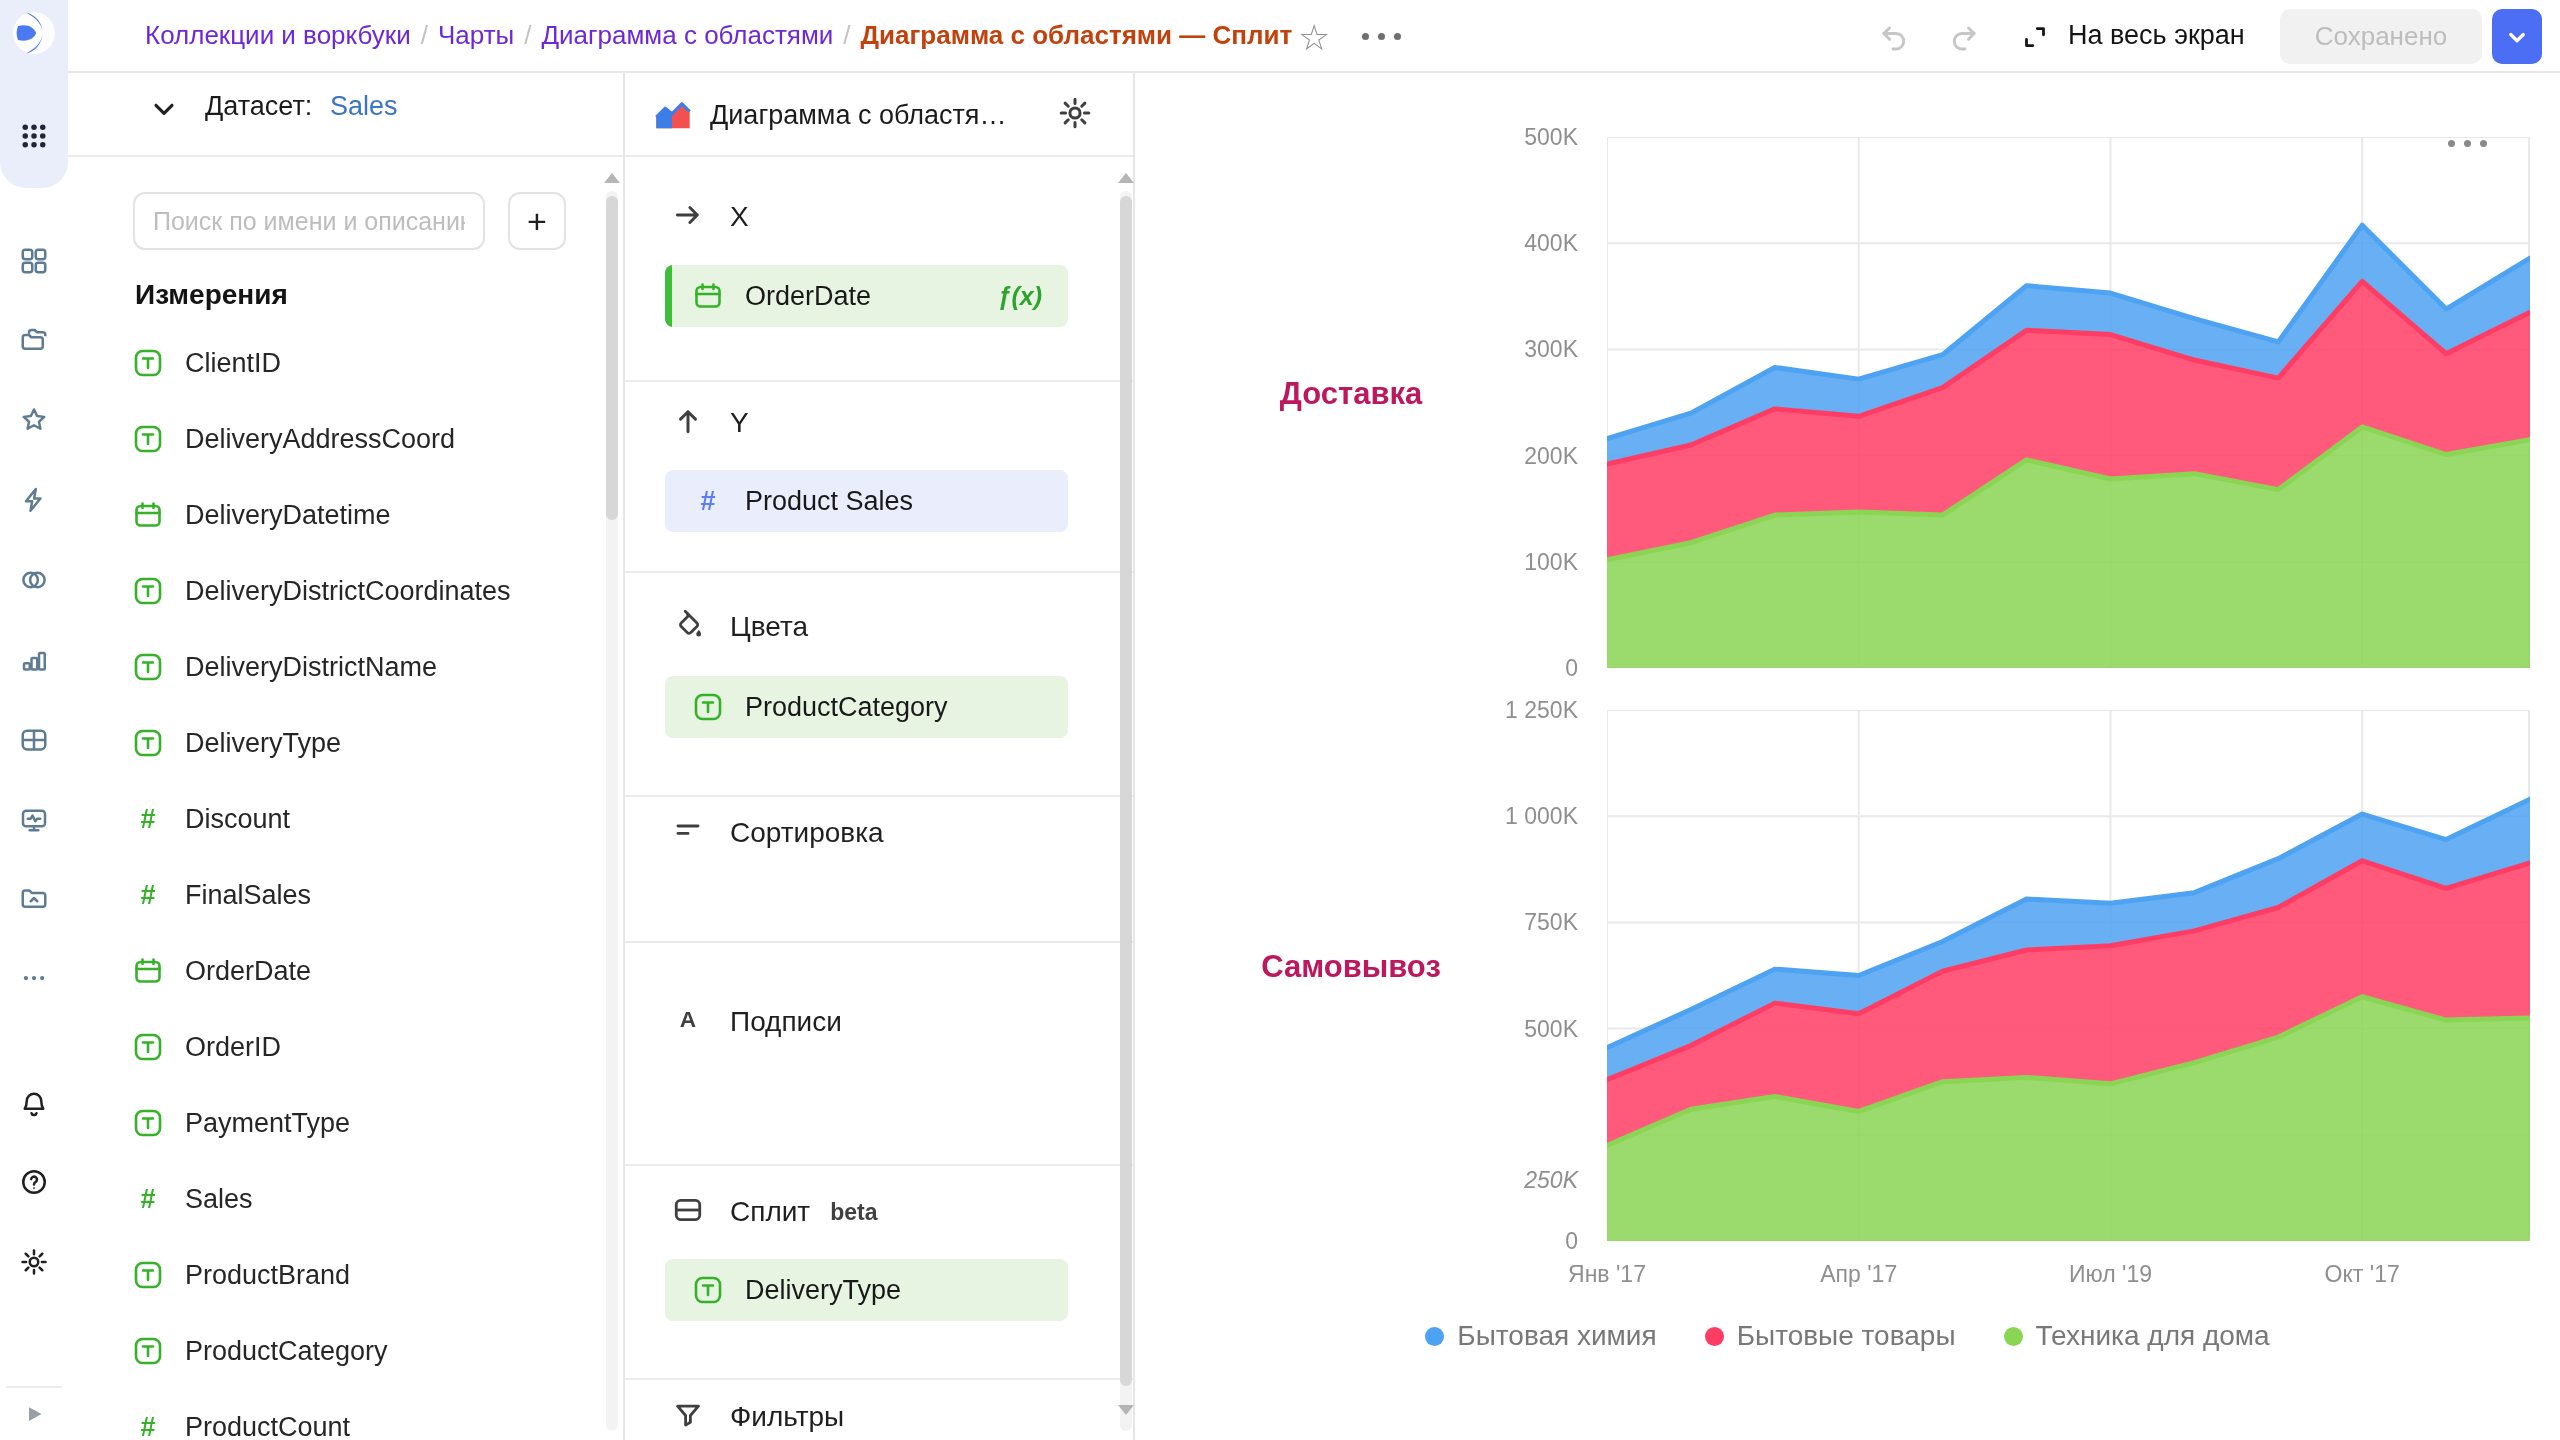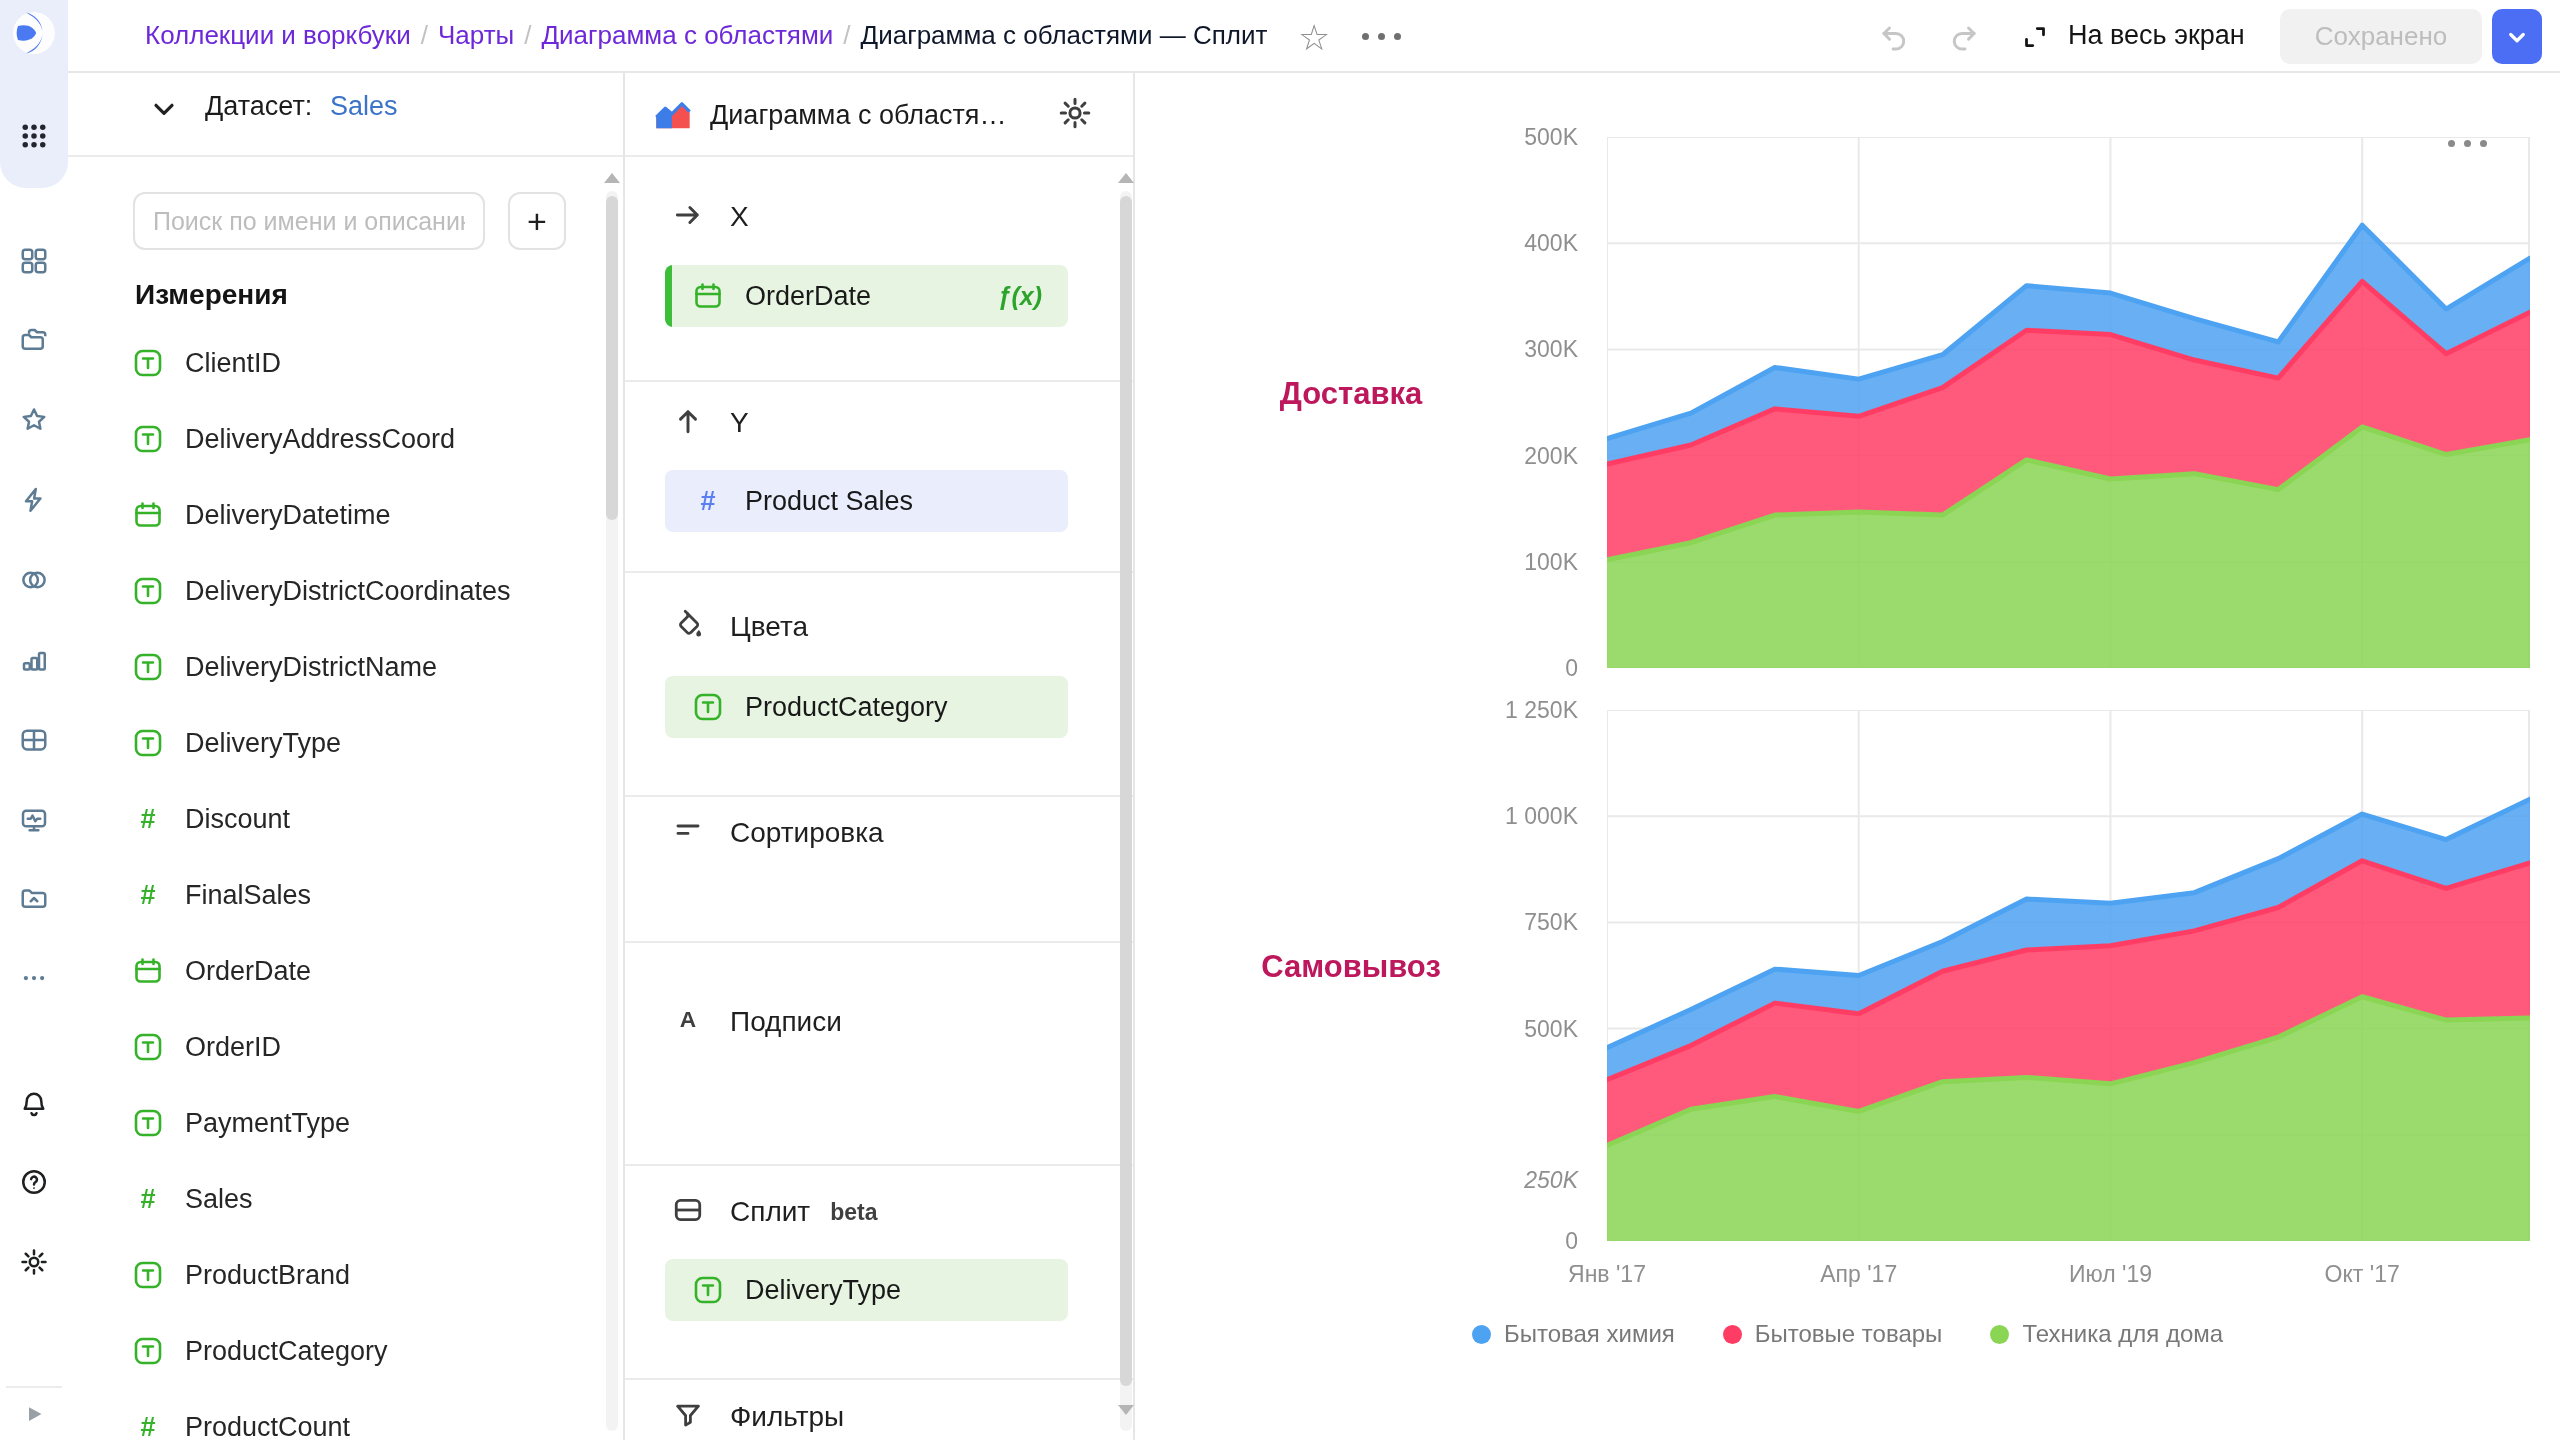--- a/index.html
+++ b/index.html
@@ -8,21 +8,21 @@
   .abs { position:absolute; }
   #app { position:relative; width:2560px; height:1440px; }
 
   
   #topbar { position:absolute; left:68px; top:0; right:0; height:73px; background:#fff;
     border-bottom:2px solid #E7E7E7; }
   .crumbs { position:absolute; left:77px; top:0; height:71px; line-height:71px; font-size:26px;
     white-space:nowrap; }
   .crumb-parent { color:#6d28d9; }
   .crumb-sep { color:#C2C2C2; padding:0 10px; }
-  .crumb-cur { color:#0f172a; }
+  .crumb-cur { color:#c2410c;font-weight:bold; }
   .icon-btn { position:absolute; cursor:pointer; }
   .hdots { display:flex; gap:9px; align-items:center; }
   .hdots i { width:7px; height:7px; border-radius:50%; background:#6F6F6F; }
   #saved-btn { position:absolute; left:2212px; top:9px; width:202px; height:55px; background:#F1F1F2;
     border:none; border-radius:10px; font-size:26px; color:#BDBDBD; font-family:inherit; }
   #save-menu-btn { position:absolute; left:2424px; top:9px; width:50px; height:55px; background:#4C6EF5;
     border:none; border-radius:10px; display:flex; align-items:center; justify-content:center; }
   #fullscreen-label { position:absolute; left:2000px; top:0; height:71px; line-height:71px;
     font-size:27px; color:#141414; }
 
@@ -80,21 +80,21 @@
   .rowlabel { position:absolute; width:400px; text-align:center; font-size:31px; font-weight:600;
     color:#be185d; }
   .ylab { position:absolute; width:150px; text-align:right; font-size:23px; color:#8F8F8F;
     line-height:30px; }
   .xlab { position:absolute; width:160px; text-align:center; font-size:23px; color:#8F8F8F; }
   .plot { position:absolute; left:472px; width:923px; height:531px; }
   #legend { position:absolute; left:0; right:0; top:1247px; display:flex; justify-content:center;
     gap:48px; }
   .litem { display:flex; align-items:center; gap:13px; cursor:pointer; }
   .ldot { width:19px; height:19px; border-radius:50%; }
-  .llabel { font-size:24px; color:#787878; }
+  .llabel { font-size:28px; color:#787878; }
   #chart-menu { position:absolute; left:1313px; top:67px; display:flex; gap:9px; cursor:pointer; }
   #chart-menu i { width:7px; height:7px; border-radius:50%; background:#8A8A8A; }
 </style>
 </head>
 <body>
 
 <div id="app">
 
   <div id="topbar">
     <div class="crumbs">

